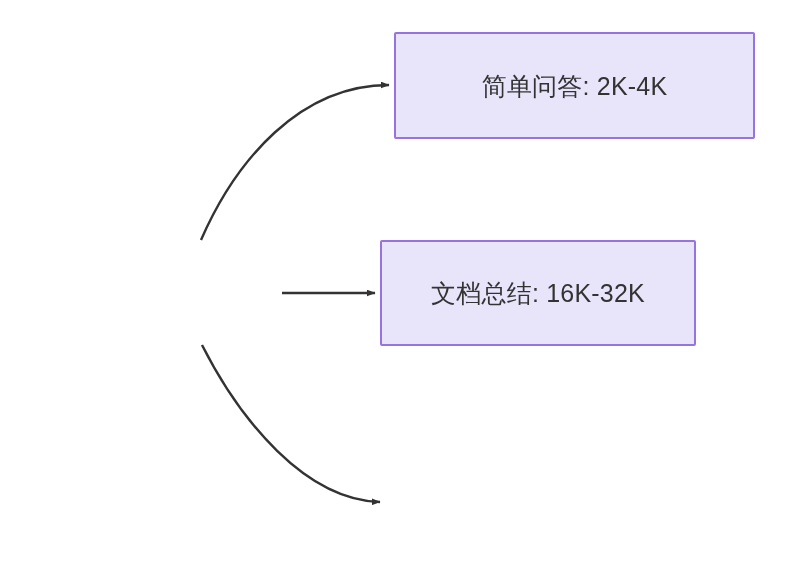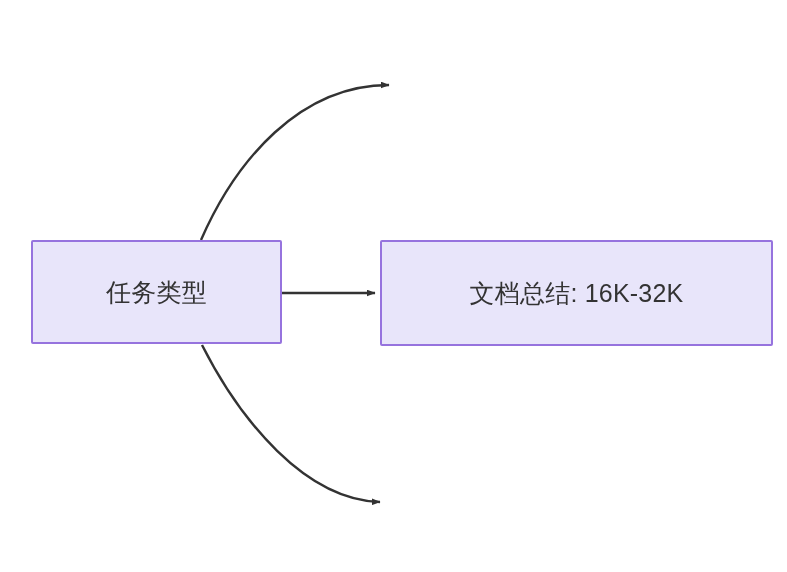--- a/index.html
+++ b/index.html
@@ -53,21 +53,21 @@
   }
   #node-task-1 {
     left: 394px;
     top: 32px;
     width: 361px;
     height: 107px;
   }
   #node-task-2 {
     left: 380px;
     top: 240px;
-    width: 393px;
+    width: 316px;
     height: 106px;
   }
   #node-task-3 {
     left: 385px;
     top: 448px;
     width: 379px;
     height: 104px;
   }
 </style>
 </head>
@@ -82,23 +82,23 @@
       </marker>
     </defs>
 
     <path d="M 201,240 C 236,160 300,85 389,85" fill="none" stroke="#333333" stroke-width="2.4" marker-end="url(#arrowhead)"></path>
 
     <path d="M 282,293 L 375,293" fill="none" stroke="#333333" stroke-width="2.4" marker-end="url(#arrowhead)"></path>
 
     <path d="M 202,345 C 240,420 305,500 380,502" fill="none" stroke="#333333" stroke-width="2.4" marker-end="url(#arrowhead)"></path>
   </svg>
 
-  <div class="node" id="node-source">
-    <span class="node-label">任务类型</span>
+
+  <div class="node" id="node-task-1">
+    <span class="node-label">简单问答: 2K-4K</span>
   </div>
-
 
   <div class="node" id="node-task-2">
     <span class="node-label">文档总结: 16K-32K</span>
   </div>
 
 
 </div>
 
 </body></html>

